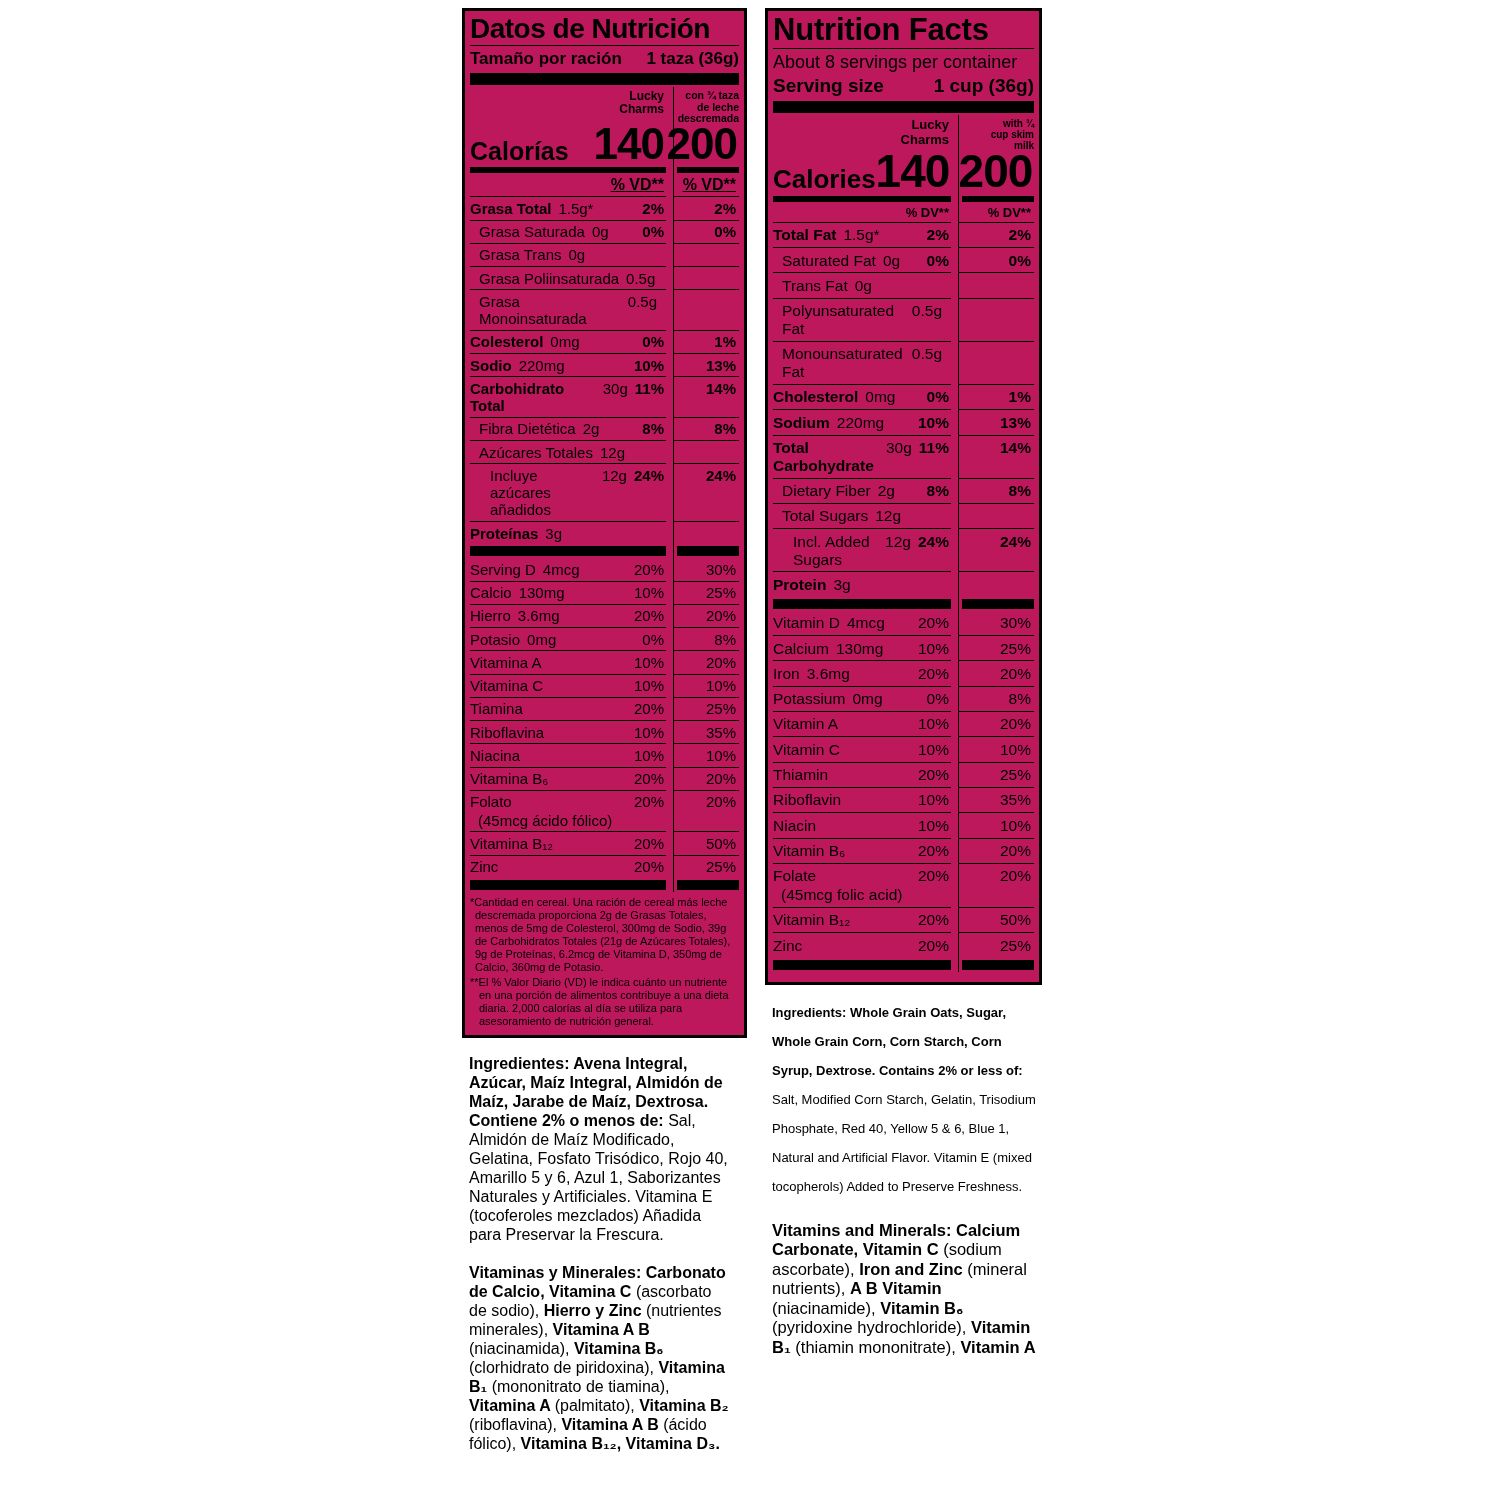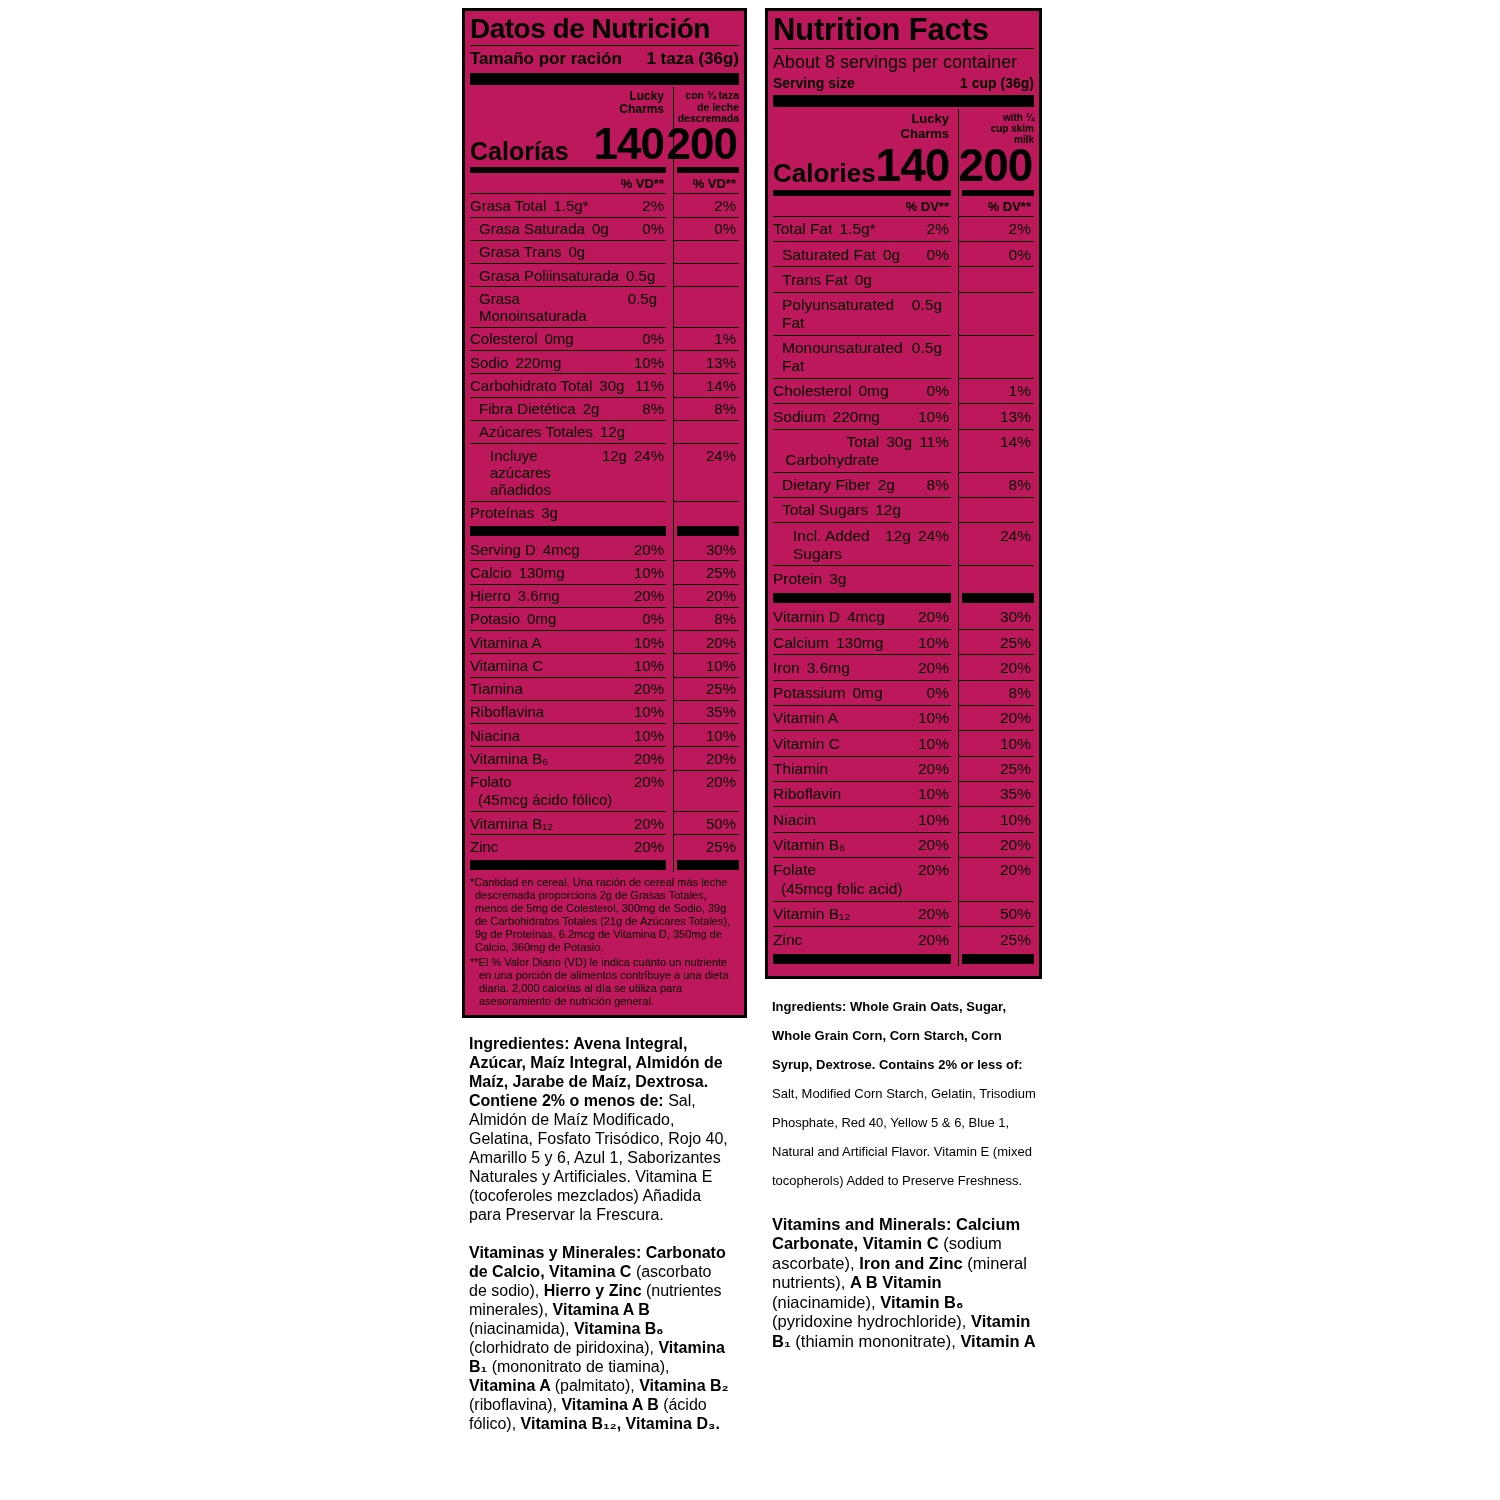--- a/index.html
+++ b/index.html
@@ -15,21 +15,21 @@
   .es .nf-title{font-size:28px;}
   .en .nf-title{font-size:31px;letter-spacing:-0.2px;}
   .title-rule{border-top:1px solid #000;margin:2px 0 2px 0;}
 
   .servings{margin:0;padding:1px 0;}
   .es .servings{font-size:16px;}
   .en .servings{font-size:18px;}
 
   .servsize{display:flex;justify-content:space-between;align-items:baseline;font-weight:bold;padding:1px 0 3px 0;}
   .es .servsize{font-size:17px;}
-  .en .servsize{font-size:14px;}
+  .en .servsize{font-size:19px;}
 
   .bar{background:#000;}
   .bar-full{height:12px;margin:1px 0 2px 0;}
 
   .grid{display:grid;grid-template-columns:1fr var(--mcol);column-gap:7px;}
   .ck{border-left:1.5px solid #000;}
 
   .colhead .cm{display:flex;justify-content:flex-end;align-items:flex-start;}
   .col1hdr,.col2hdr{white-space:pre-line;text-align:right;font-weight:bold;line-height:1.1;padding:3px 2px 0 0;}
   .es .col1hdr{font-size:12px;}
@@ -46,31 +46,31 @@
   .es .cal-val{font-size:44px;}
   .en .cal-val{font-size:46px;}
   .calmilk{display:flex;justify-content:flex-end;align-items:flex-end;padding:0 2px 1px 0;}
 
   .bar-row{margin:0;}
   .bar-row .cm .bseg,.bar-row .ck .bseg{background:#000;height:10px;margin:2px 0;}
   .bar-row.mid .bseg{height:6px;margin:3px 0 1px 0;}
   .bar-row .ck{padding-left:3px;}
 
   .dvhead .dv-h,.dvhead .dv-h2{text-align:right;font-weight:bold;border-bottom:1px solid #000;padding:2px 2px 2px 0;}
-  .es .dvhead .dv-h,.es .dvhead .dv-h2{font-size:13px;}
+  .es .dvhead .dv-h,.es .dvhead .dv-h2{font-size:16px;text-decoration:underline;}
   .en .dvhead .dv-h,.en .dvhead .dv-h2{font-size:13px;}
   .dvhead .dv-h2{padding-right:3px;}
 
   .nrow .rcell{border-bottom:1px solid #000;padding:var(--rpt) 2px var(--rpb) 0;font-size:var(--rowfs);line-height:1.15;}
   .nrow .rcell2{border-bottom:1px solid #000;padding:var(--rpt) 3px var(--rpb) 4px;display:flex;justify-content:flex-end;align-items:flex-start;font-size:var(--rowfs);line-height:1.15;}
   .nrow.last .rcell,.nrow.last .rcell2{border-bottom:none;}
   .l1{display:flex;align-items:baseline;gap:7px;}
   .l2{padding-left:8px;padding-top:1px;}
   .dv{margin-left:auto;}
-  .b{font-weight:normal;text-align:right;}
+  .b{font-weight:bold;}
   .ind1{padding-left:9px !important;}
   .ind2{padding-left:20px !important;}
 
   .footnotes{margin-top:4px;}
   .fn{margin:0 0 1px 0;}
   .es .fn{font-size:11px;line-height:13px;padding-left:5px;text-indent:-5px;}
   .en .fn{font-size:12.5px;line-height:15px;padding-left:12px;text-indent:-12px;}
   .es .fn.fn2{padding-left:9px;text-indent:-9px;margin-top:2px;}
   .en .fn.fn2{padding-left:16px;text-indent:-16px;margin-top:2px;}
 

